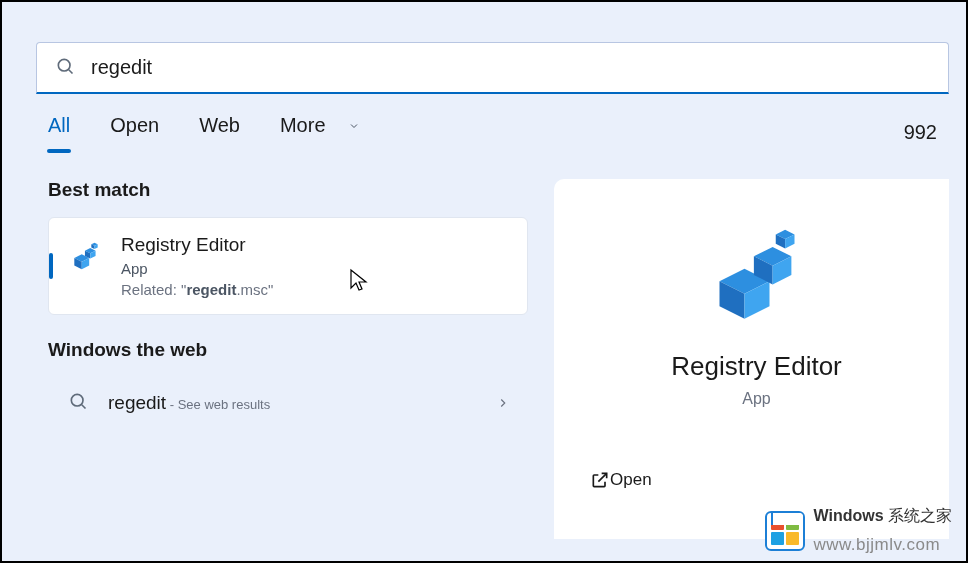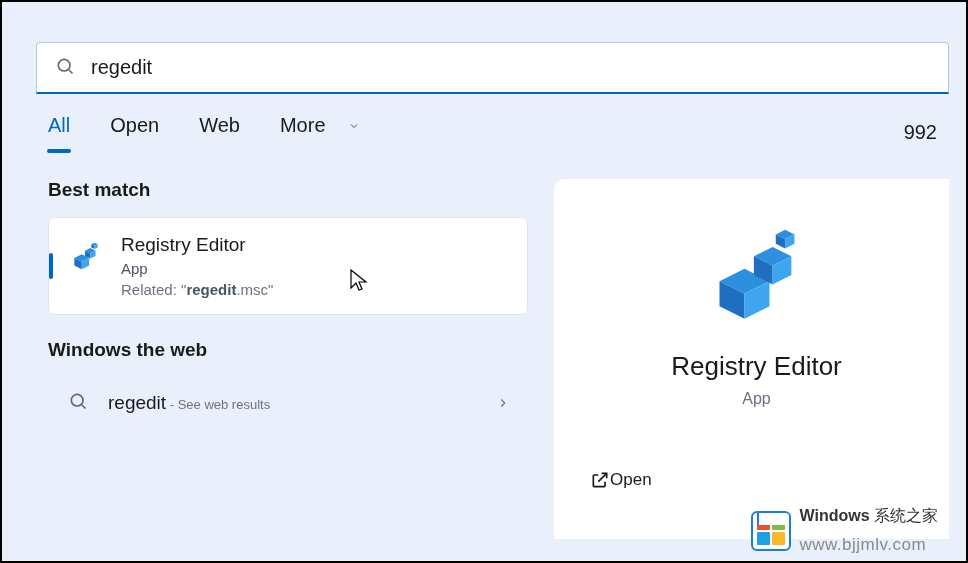--- a/index.html
+++ b/index.html
@@ -38,21 +38,21 @@
     .web-row .chev { margin-left: auto; width: 14px; height: 14px; stroke: #6b7280; }
 
     .right-panel { flex: 1; background: #fff; border-radius: 10px 0 0 0; padding: 46px 20px 0 30px; min-height: 360px; position: relative; }
     .big-icon-wrap { display: flex; justify-content: center; }
     .big-icon { width: 100px; height: 100px; }
     .panel-title { text-align: center; font-size: 26px; color: #1a1a1a; margin-top: 22px; }
     .panel-sub { text-align: center; font-size: 16px; color: #6b7280; margin-top: 8px; }
     .open-row { display: flex; align-items: flex-end; margin-top: 54px; padding: 8px 0 0 6px; font-size: 17px; color: #1a1a1a; cursor: pointer; }
     .open-icon { width: 20px; height: 20px; stroke: #1a1a1a; fill: none; stroke-width: 2; }
 
-    .watermark { position: absolute; right: 28px; bottom: 6px; display: flex; align-items: center; gap: 8px; }
+    .watermark { position: absolute; right: 14px; bottom: 6px; display: flex; align-items: center; gap: 8px; }
     .wm-icon { width: 40px; height: 40px; display: grid; grid-template-columns: 1fr 1fr; grid-template-rows: 1fr 1fr; gap: 2px; background: #fff; border: 2px solid #1c7fd6; border-radius: 6px; padding: 4px; transform: rotate(0deg); position: relative; overflow: hidden; }
     .wm-icon::before { content: ""; position: absolute; top: -8px; left: 4px; width: 32px; height: 18px; border: 2px solid #1c7fd6; border-bottom: 0; border-radius: 6px 6px 0 0; background: #fff; }
     .winsq { width: 100%; height: 100%; border-radius: 1px; }
     .winsq.r { background: #e8502e; }
     .winsq.g { background: #7fbb42; }
     .winsq.b { background: #1da1e3; }
     .winsq.y { background: #f9b92b; }
     .wm-text { display: flex; flex-direction: column; line-height: 1.1; }
     .wm-text .l1 { font-size: 16px; color: #333; }
     .wm-text .l1 b { font-weight: 600; }

